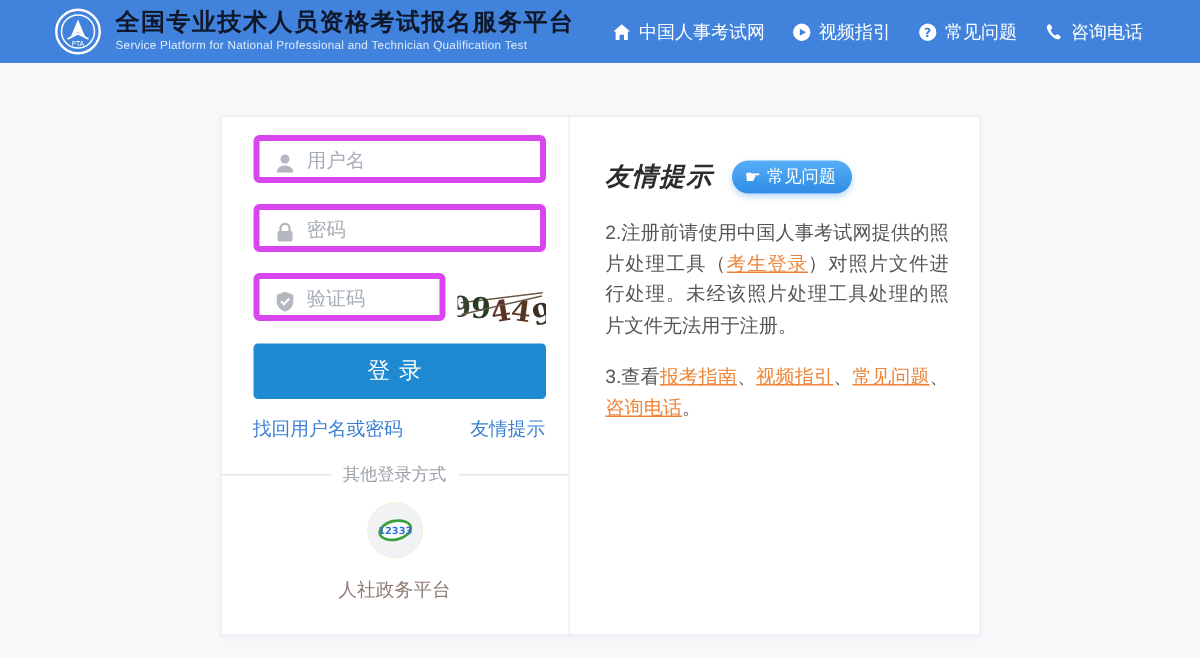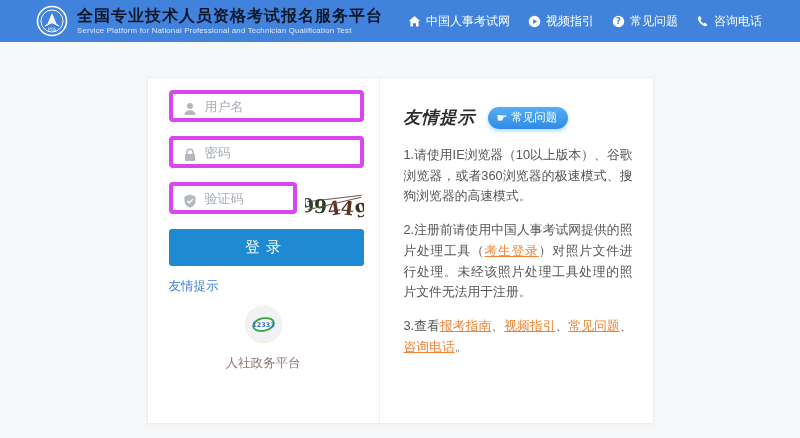--- a/index.html
+++ b/index.html
@@ -212,43 +212,46 @@
           <div class="captcha-box" title="">
               <span class="ch ch0">9</span>
               <span class="ch ch1">9</span>
               <span class="ch ch2">4</span>
               <span class="ch ch3">4</span>
               <span class="ch ch4">9</span>
             </div>
         </div>
         <button class="login-btn">登录</button>
         <div class="links-row">
+          <a>找回用户名或密码</a>
           <a>友情提示</a>
         </div>
       </form>
 
+      <div class="other-divider">
+        <span>其他登录方式</span>
+      </div>
       <div class="gov-login">
         <span class="gov-logo">
           <svg viewBox="0 0 37 37" width="37" height="37">
             <circle cx="18.5" cy="18.5" r="18.5" fill="#f1f2f4"></circle>
             <ellipse cx="18.5" cy="18.5" rx="10.5" ry="6.2" fill="#ffffff" stroke="#3aa13c" stroke-width="1.8" transform="rotate(-12 18.5 18.5)"></ellipse>
             <text x="18.5" y="21.3" font-size="6.5" font-weight="bold" fill="#2f6fd0" text-anchor="middle" font-family="'DejaVu Sans',sans-serif">12333</text>
           </svg>
         </span>
         <div class="gov-label">人社政务平台</div>
       </div>
     </div>
 
     <div class="tips-panel">
       <div class="tips-head">
         <span class="tips-title">友情提示</span>
         <button class="faq-pill">
           <span class="finger">☛</span>
           <span>常见问题</span>
         </button>
       </div>
-      <p class="tip-item"><span>1.请使用IE浏览器（10以上版本）、谷歌浏览器，或者360浏览器的极速模式、搜狗浏览器的高速模式。</span></p>
       <p class="tip-item"><span>2.注册前请使用中国人事考试网提供的照片处理工具（</span><a class="tip-link">考生登录</a><span>）对照片文件进行处理。未经该照片处理工具处理的照片文件无法用于注册。</span></p>
       <p class="tip-item"><span>3.查看</span><a class="tip-link">报考指南</a><span>、</span><a class="tip-link">视频指引</a><span>、</span><a class="tip-link">常见问题</a><span>、</span><a class="tip-link">咨询电话</a><span>。</span></p>
     </div>
 
   </section>
 </main>
 
 </body></html>

